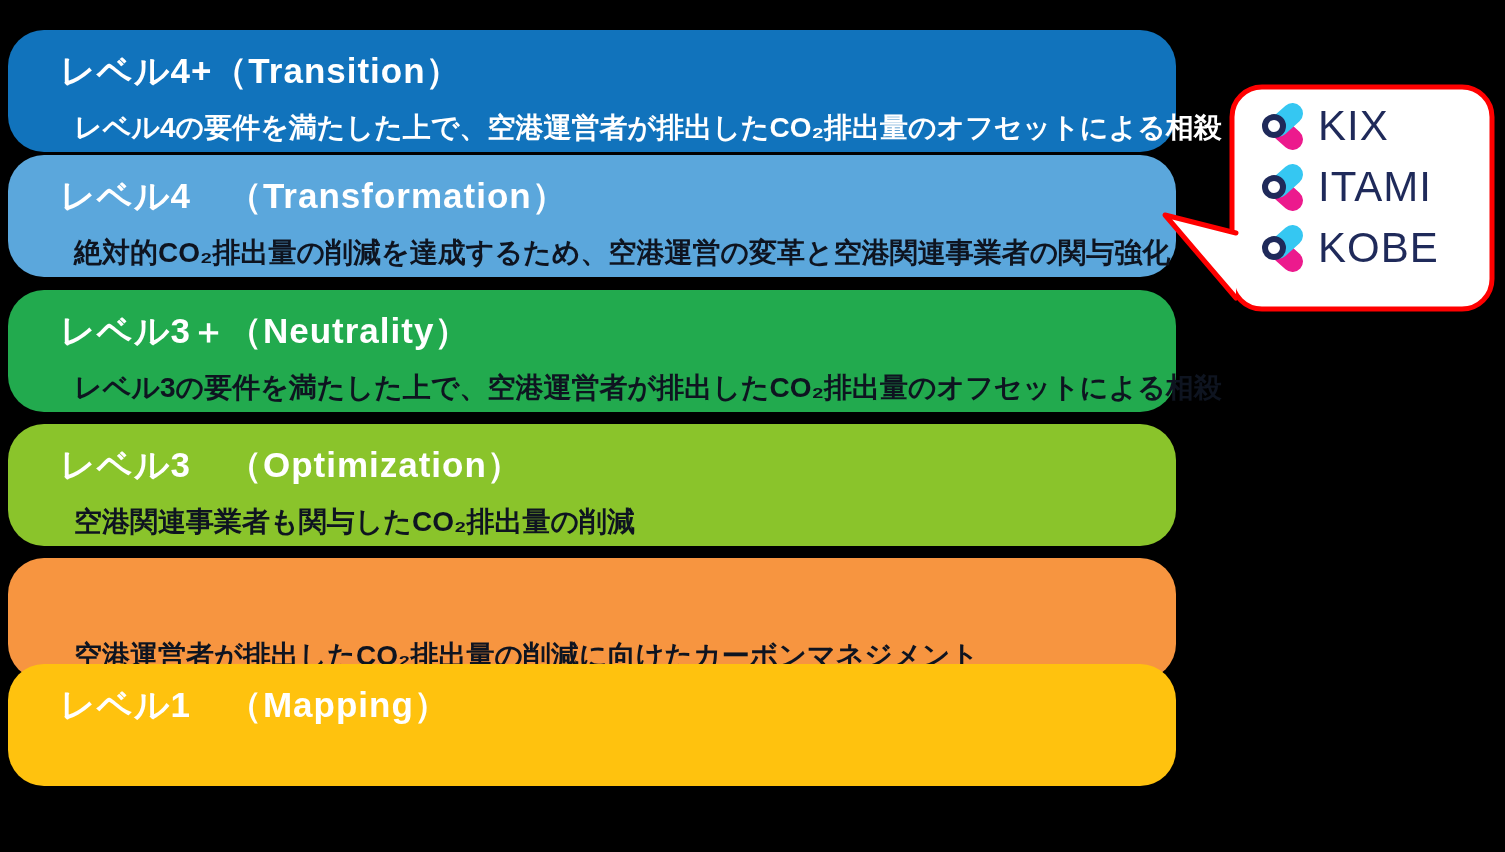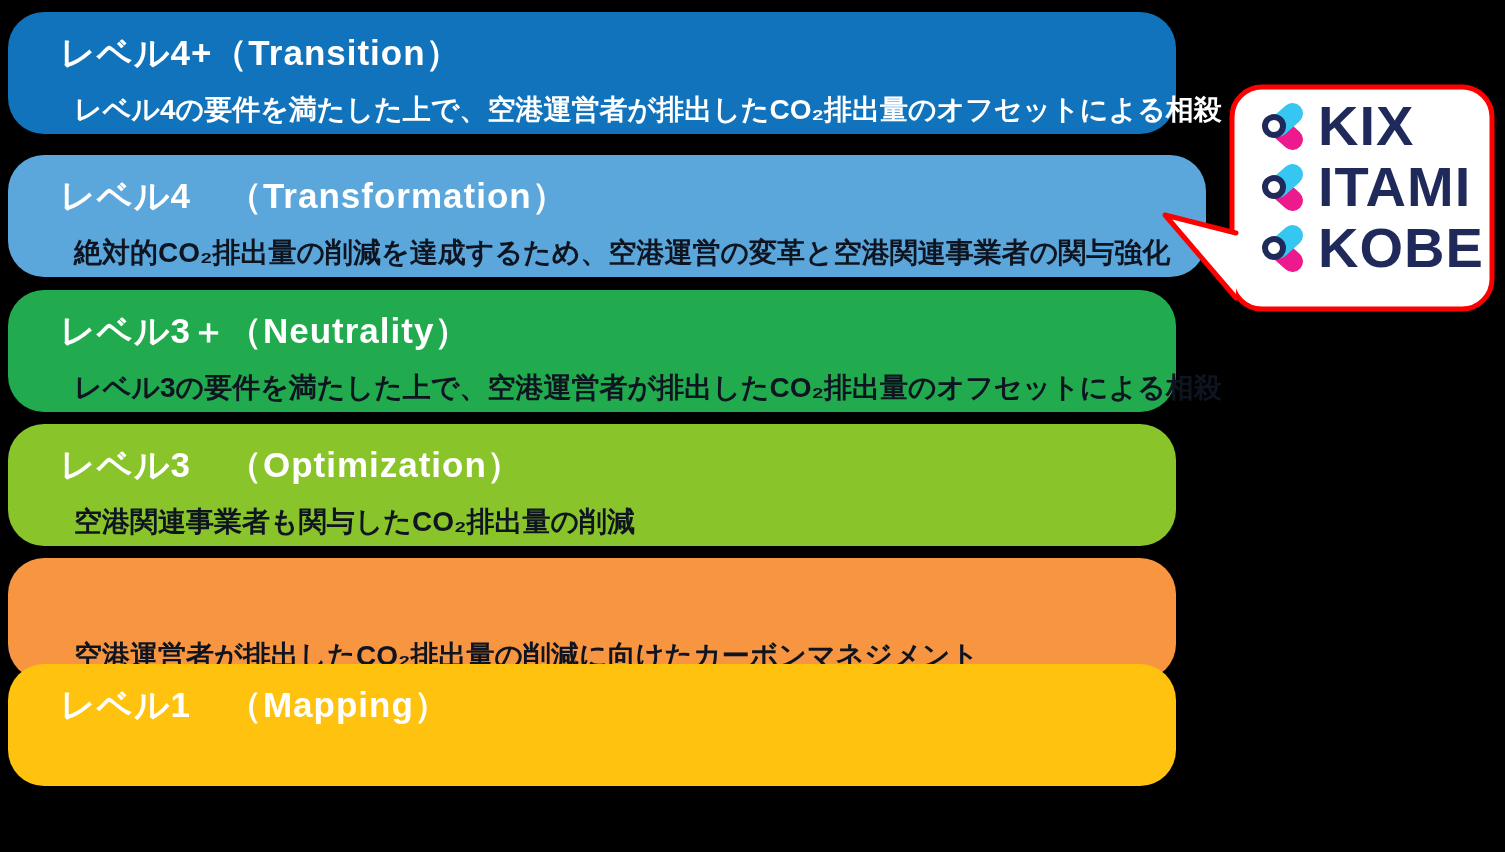--- a/index.html
+++ b/index.html
@@ -8,21 +8,21 @@
     width:1505px;height:852px;
     background:var(--bg,#000);
     font-family:"Liberation Sans","DejaVu Sans",sans-serif;
     overflow:hidden;
   }
   .bar{
     position:absolute;left:8px;width:1168px;height:122px;
     border-radius:36px;
   }
   .bar-1{background:var(--bar1);}
-  .bar-2{background:var(--bar2);padding-left:30px;}
+  .bar-2{background:var(--bar2);}
   .bar-3{background:var(--bar3);}
   .bar-4{background:var(--bar4);}
   .bar-5{background:var(--bar5);}
   .bar-6{background:var(--bar6);}
   .bar .t{
     position:absolute;left:52px;top:18px;
     font-size:35px;font-weight:700;color:#fff;
     letter-spacing:1px;white-space:nowrap;
   }
   .bar .d{
@@ -35,30 +35,30 @@
   .callout{position:absolute;left:1150px;top:80px;width:355px;height:245px;}
   .callout svg{position:absolute;left:0;top:0;}
   .logo-rows{position:absolute;left:112px;top:22px;}
   .logo-row{display:flex;align-items:center;gap:10px;height:48px;margin-bottom:13px;}
   .mark{position:relative;width:46px;height:48px;flex:0 0 auto;}
   .pill{position:absolute;left:6px;top:14px;width:40px;height:21px;border-radius:11px;transform-origin:10px 50%;}
   .pill.c{background:var(--logoCyan);transform:rotate(-42deg);}
   .pill.m{background:var(--logoMagenta);transform:rotate(42deg);}
   .ring{position:absolute;left:0;top:12px;width:12px;height:12px;border:6px solid var(--logoNavy);border-radius:50%;background:#fff;}
   .logo-text{
-    font-size:56px;line-height:48px;font-weight:700;
+    font-size:42px;line-height:48px;font-weight:400;
     color:var(--logoNavy);letter-spacing:1px;white-space:nowrap;
   }
 </style>
 </head>
 <body>
 
 <div>
 
-  <div class="bar bar-1" style="top:12px">
+  <div class="bar bar-1" style="top:30px">
     <div class="t">レベル4+（Transition）</div>
     <div class="d light">レベル4の要件を満たした上で、空港運営者が排出したCO₂排出量のオフセットによる相殺</div>
   </div>
 
   <div class="bar bar-2" style="top:155px">
     <div class="t">レベル4　（Transformation）</div>
     <div class="d">絶対的CO₂排出量の削減を達成するため、空港運営の変革と空港関連事業者の関与強化</div>
   </div>
 
   <div class="bar bar-3" style="top:290px">

